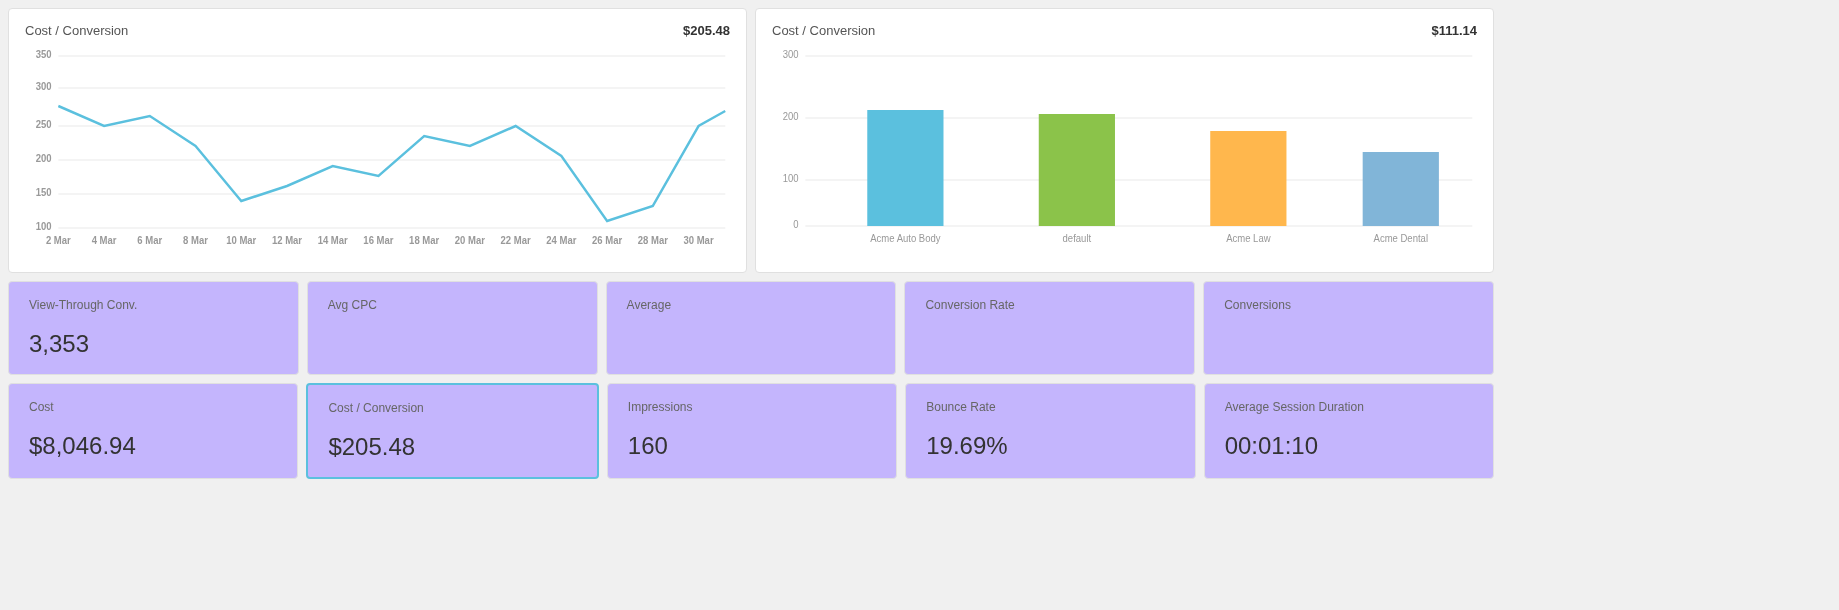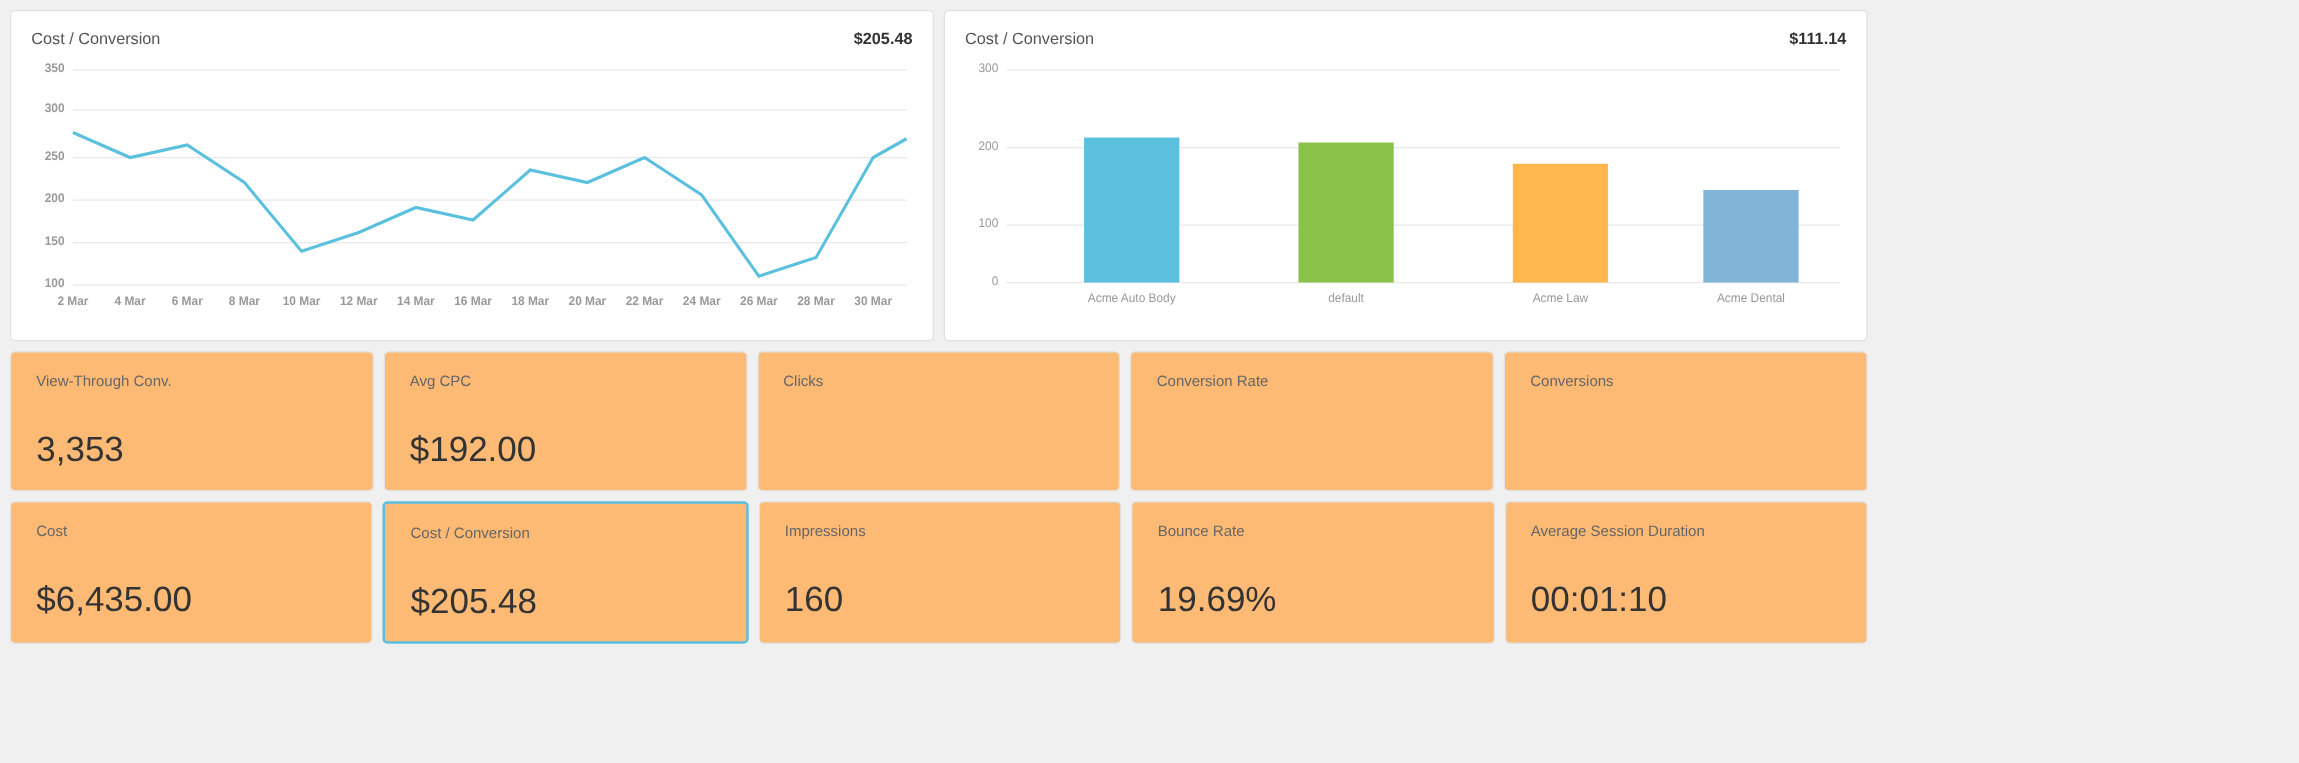--- a/index.html
+++ b/index.html
@@ -48,38 +48,38 @@
     .card-value {
       font-size: 13px;
       color: #333;
       font-weight: 600;
     }
     .metrics-row {
       display: flex;
       gap: 8px;
     }
     .metric-card {
-      background: #fdba74;
+      background: #c4b5fd;
       border: 1px solid #e0e0e0;
       border-radius: 4px;
       padding: 16px 20px;
       flex: 1;
       display: flex;
       flex-direction: column;
-      gap: 24px;
+      gap: 10px;
     }
     .metric-card.selected {
       border: 2px solid #5bc0de;
     }
     .metric-label {
       font-size: 12px;
       color: #666;
     }
     .metric-value {
-      font-size: 28px;
+      font-size: 24px;
       font-weight: 400;
       color: #333;
       margin-top: 8px;
     }
     
     .line-chart-container {
       width: 100%;
       height: 200px;
       font-weight: bold;
     }
@@ -182,37 +182,36 @@
 
   </div>
 
   <div class="metrics-row">
     <div class="metric-card">
       <span class="metric-label">View-Through Conv.</span>
       <span class="metric-value">3,353</span>
     </div>
     <div class="metric-card">
       <span class="metric-label">Avg CPC</span>
-      <span class="metric-value">$192.00</span>
-    </div>
-    <div class="metric-card">
-      <span class="metric-label">Clicks</span>
+    </div>
+    <div class="metric-card">
+      <span class="metric-label">Average</span>
     </div>
     <div class="metric-card">
       <span class="metric-label">Conversion Rate</span>
     </div>
     <div class="metric-card">
       <span class="metric-label">Conversions</span>
     </div>
   </div>
 
   <div class="metrics-row">
     <div class="metric-card">
       <span class="metric-label">Cost</span>
-      <span class="metric-value">$6,435.00</span>
+      <span class="metric-value">$8,046.94</span>
     </div>
     <div class="metric-card selected">
       <span class="metric-label">Cost / Conversion</span>
       <span class="metric-value">$205.48</span>
     </div>
     <div class="metric-card">
       <span class="metric-label">Impressions</span>
       <span class="metric-value">160</span>
     </div>
     <div class="metric-card">

